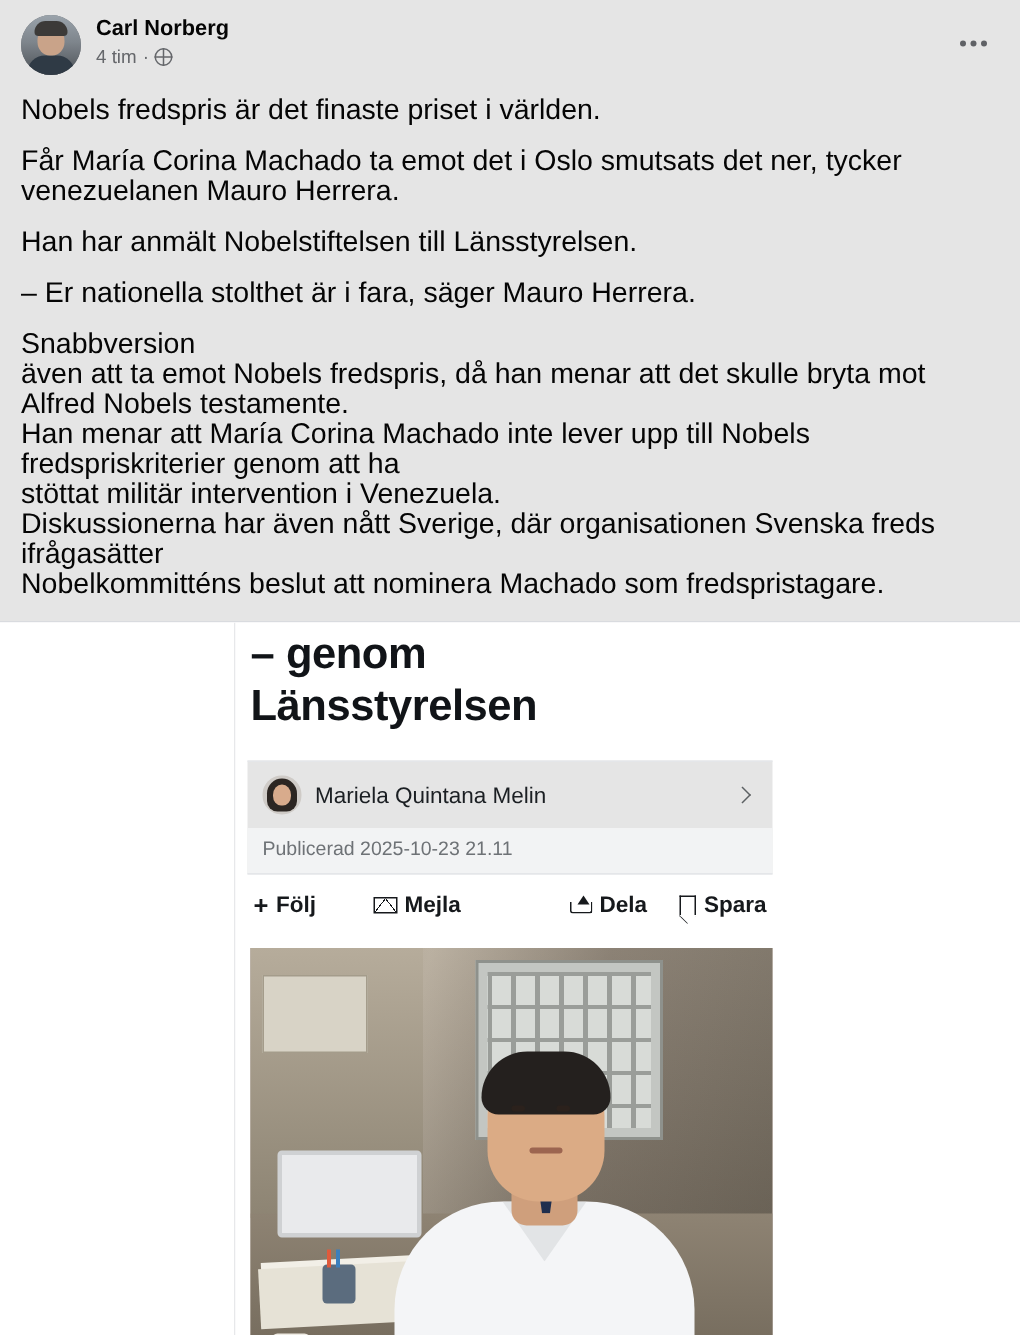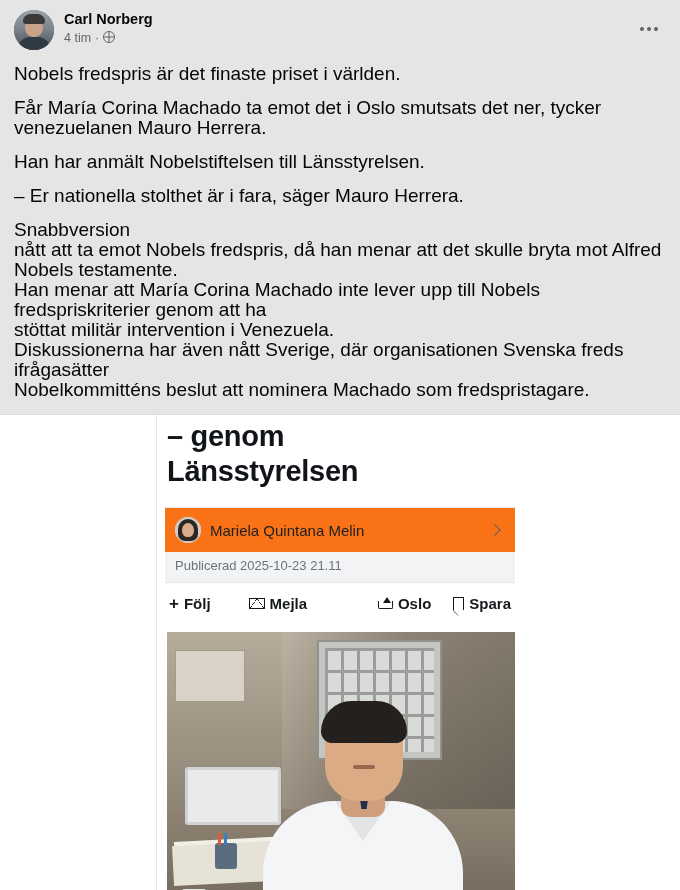--- a/index.html
+++ b/index.html
@@ -65,20 +65,21 @@
     padding-top: 1px;
   }
   .poster-name {
     font-size: 14.5px;
     font-weight: bold;
     color: #050505;
     line-height: 17px;
   }
   .meta-row {
     display: flex;
+    align-items: center;
     gap: 4px;
     margin-top: 3px;
     color: #65676b;
     font-size: 12.5px;
   }
   .meta-dot { font-size: 12.5px; color: #65676b; }
   .globe {
     width: 12px; height: 12px;
     border-radius: 50%;
     border: 1.2px solid #65676b;
@@ -165,21 +166,21 @@
     font-size: 29px;
     font-weight: bold;
     color: #111418;
     line-height: 35px;
     letter-spacing: -0.3px;
   }
   .byline {
     margin: 18px 8px 0 8px;
     border-top: 1px solid #e4e6e9;
     border-bottom: 1px solid #e4e6e9;
-    background: #f97316;
+    background: #e5e5e5;
   }
   .byline-row {
     display: flex;
     align-items: center;
     padding: 9px 10px;
     cursor: pointer;
   }
   .byline-avatar {
     width: 26px; height: 26px;
     border-radius: 50%;
@@ -523,21 +524,21 @@
     </div>
 
     <div class="post-body">
       <p>Nobels fredspris är det finaste priset i världen.</p>
       <p>Får María Corina Machado ta emot det i Oslo smutsats det ner, tycker venezuelanen Mauro Herrera.</p>
       <p>Han har anmält Nobelstiftelsen till Länsstyrelsen.</p>
       <p>– Er nationella stolthet är i fara, säger Mauro Herrera.</p>
 
       <div class="block">
         <p>Snabbversion</p>
-        <p>nått att ta emot Nobels fredspris, då han menar att det skulle bryta mot Alfred Nobels testamente.</p>
+        <p>även att ta emot Nobels fredspris, då han menar att det skulle bryta mot Alfred Nobels testamente.</p>
         <p>Han menar att María Corina Machado inte lever upp till Nobels fredspriskriterier genom att ha</p>
         <p>stöttat militär intervention i Venezuela.</p>
         <p>Diskussionerna har även nått Sverige, där organisationen Svenska freds ifrågasätter</p>
         <p>Nobelkommitténs beslut att nominera Machado som fredspristagare.</p>
       </div>
       <div class="divider-space"></div>
     </div>
   </div>
 
   <div class="card">
@@ -570,21 +571,21 @@
           <div class="action follow">
             <span class="plus">+</span>
             <span>Följ</span>
           </div>
           <div class="action mail">
             <span class="env"></span>
             <span>Mejla</span>
           </div>
           <div class="action share">
             <span class="share-ico"></span>
-            <span>Oslo</span>
+            <span>Dela</span>
           </div>
           <div class="action save">
             <span class="bookmark"></span>
             <span>Spara</span>
           </div>
         </div>
 
         <div class="photo-wrap">
           <div class="photo"></div>
           <div class="wall-left"></div>

